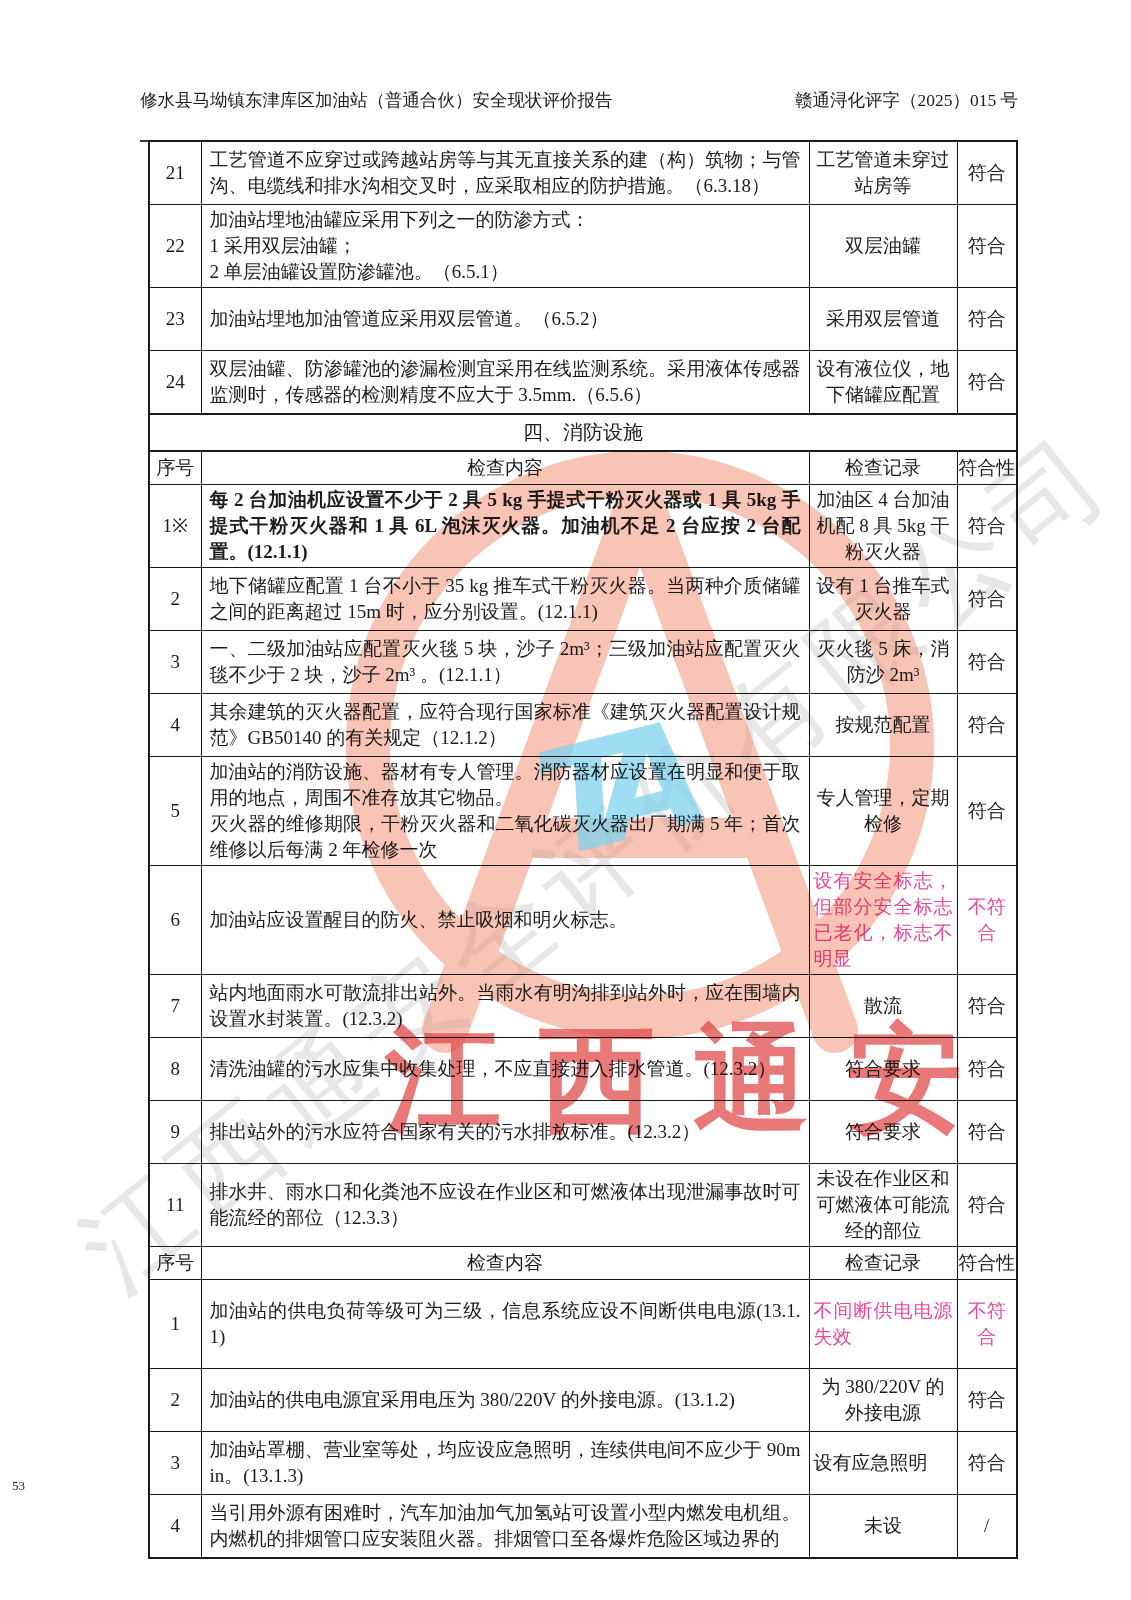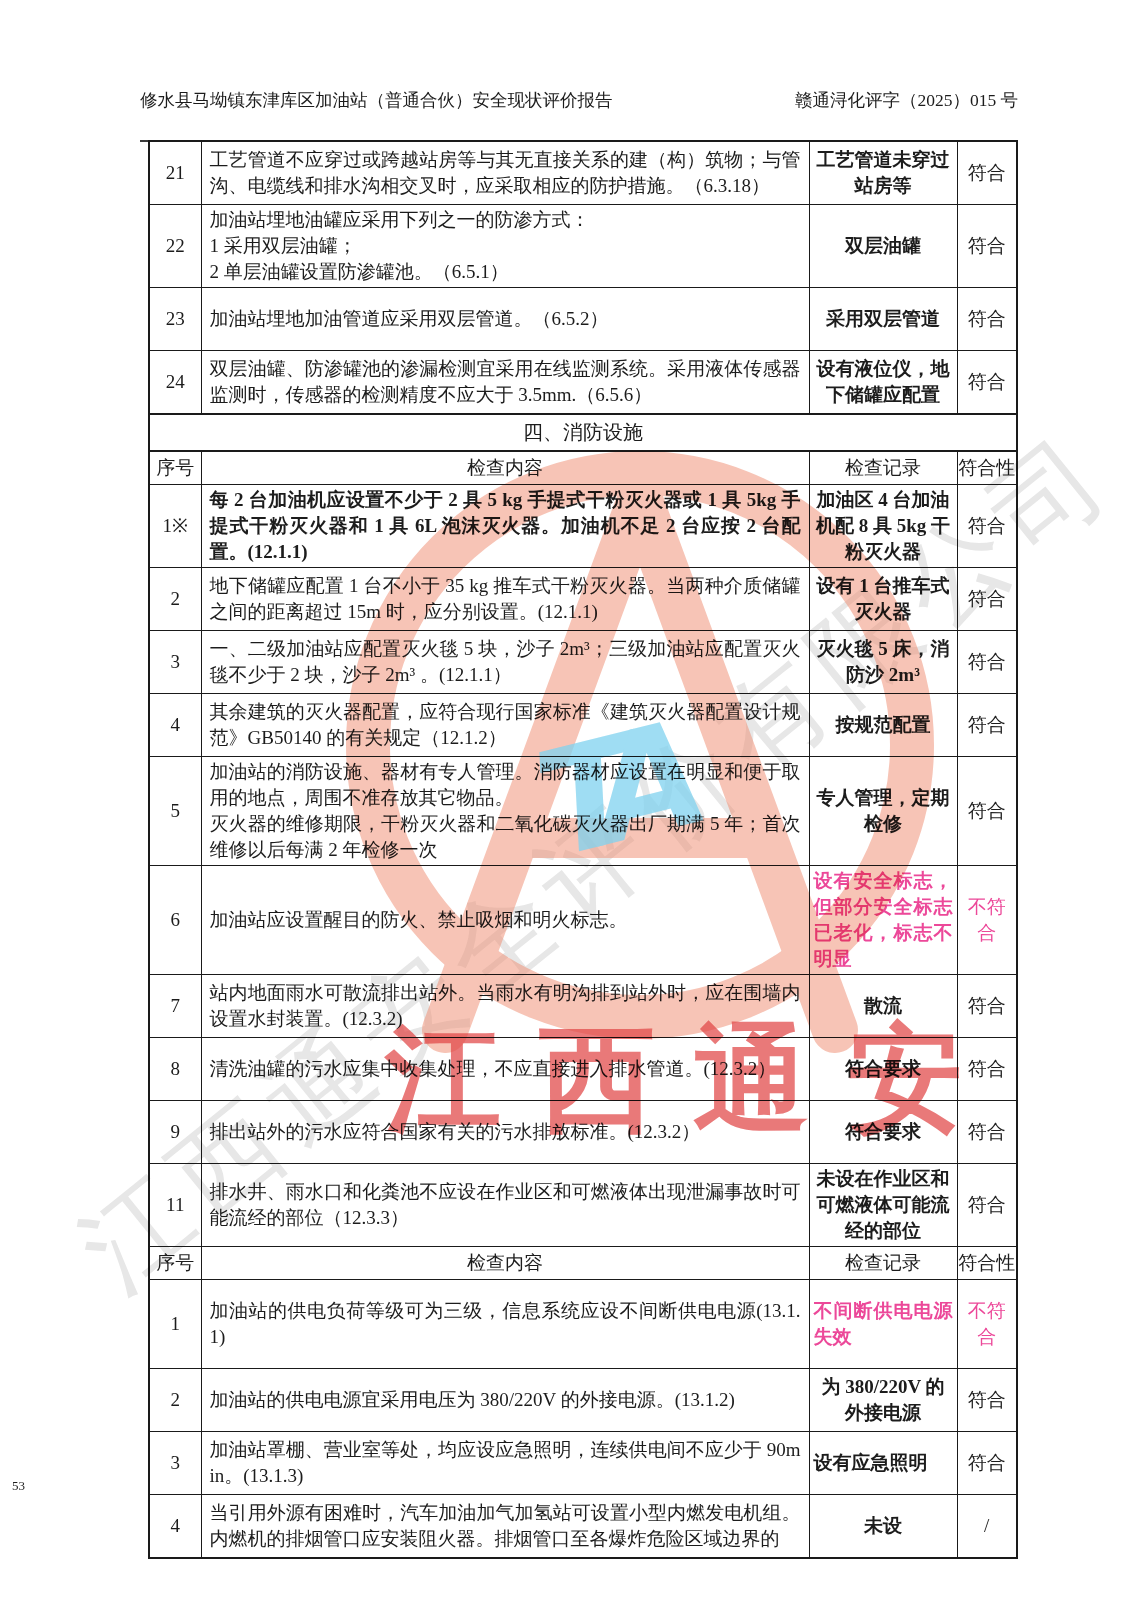--- a/index.html
+++ b/index.html
@@ -23,21 +23,21 @@
   col.c-no   { width:52px; }
   col.c-cont { width:608px; }
   col.c-rec  { width:148px; }
   col.c-res  { width:60px; }
   td {
     border:1.5px solid #1a1a1a; font-size:19px; line-height:26px;
     padding:2px 8px; vertical-align:middle; word-break:break-all;
   }
   td.no   { text-align:center; padding:2px 4px; }
   td.cont { text-align:justify; white-space:pre-line; }
-  td.rec  { text-align:center; padding:2px 4px;font-weight:bold; }
+  td.rec  { text-align:center; padding:2px 4px; }
   td.res  { text-align:center; padding:18px 1px; }
   tr.section td {
     text-align:center; font-size:20px; padding:4px 6px; line-height:27px;
     border-top-width:2.2px; border-bottom-width:2.2px; white-space:normal;
   }
   tr.cols td { text-align:center; padding:3px 2px; }
   .bold { font-weight:bold; }
   .red  { color:#ec4899; }
   td.rec.justify { text-align:justify; }
   

